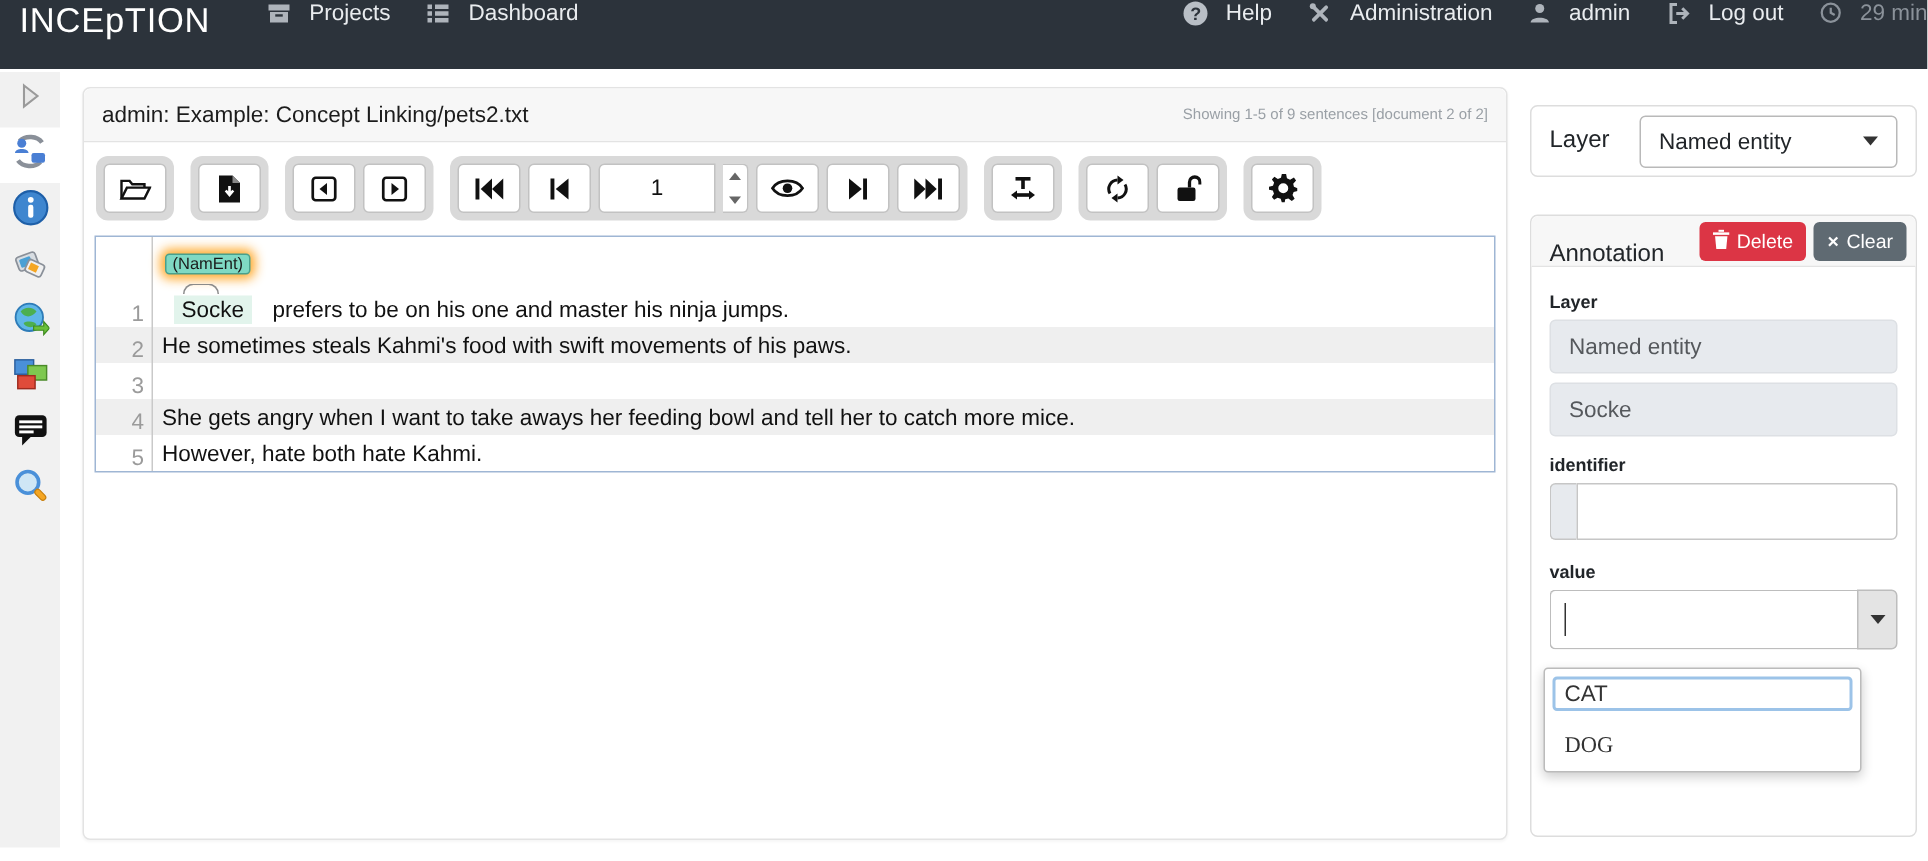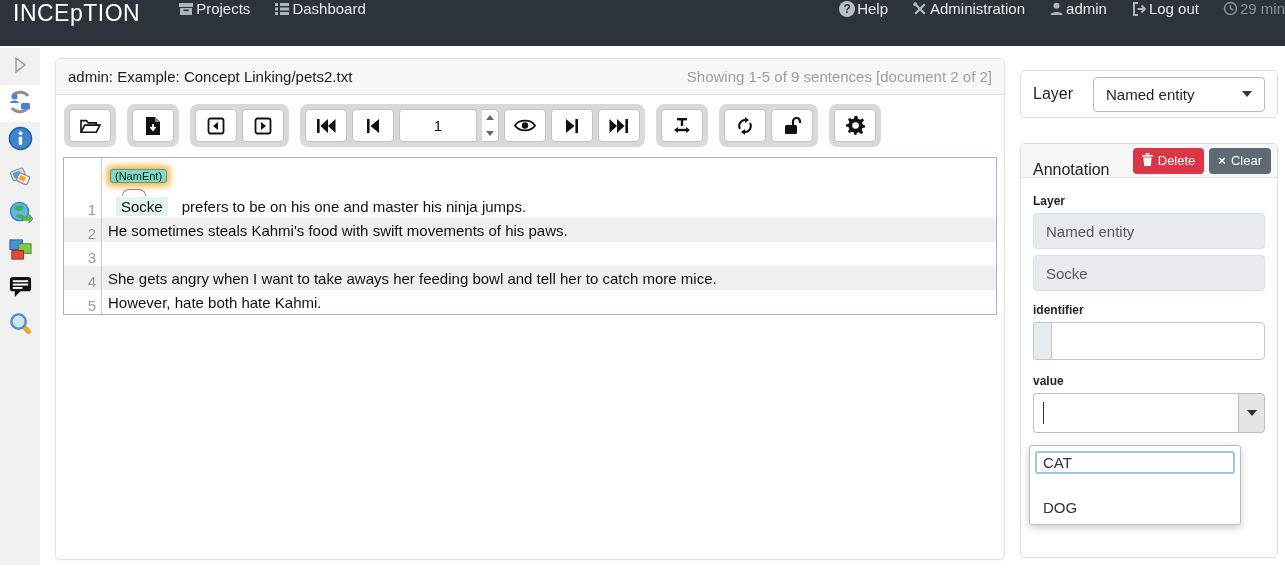--- a/index.html
+++ b/index.html
@@ -4,21 +4,21 @@
 <style>
   * { margin:0; padding:0; box-sizing:border-box; }
   html,body { width:1285px; height:574px; overflow:hidden; }
   body { font-family:"Liberation Sans", sans-serif; background:#fff; }
   .screen { position:relative; width:1285px; height:574px; }
 
   
   .topbar { position:absolute; top:0; left:0; width:1285px; height:46px;
     background:#2c333b; color:#e9ecef; display:flex; align-items:flex-start; }
   .logo { font-size:23px; color:#fff; padding:0 26px 0 13px; letter-spacing:.5px; }
-  .nav-item { display:flex; align-items:center; gap:2px; font-size:15px; color:#e9ecef;
+  .nav-item { display:flex; align-items:center; gap:12px; font-size:15px; color:#e9ecef;
     padding:0 12px; cursor:pointer; white-space:nowrap; }
   .nav-item svg { display:block; }
   .topbar .spacer { flex:1; }
   .muted { color:#8b929a; }
   .help-badge { width:16px; height:16px; border-radius:50%; background:#b9bfc6; color:#2c333b;
     font-weight:bold; font-size:12px; display:inline-flex; align-items:center; justify-content:center; }
 
   
   .workspace { position:absolute; top:46px; left:0; width:1285px; height:528px; background:#fff; }
 
@@ -26,21 +26,21 @@
   .left-rail { position:absolute; left:0; top:2px; width:40px; height:517px; background:#f1f1f1; }
   .rail-btn { width:40px; height:37px; display:flex; align-items:center; justify-content:center; cursor:pointer; }
   .rail-btn.active { background:#fff; }
 
   
   .main-panel { position:absolute; left:55px; top:12px; width:950px; height:502px;
     background:#fff; border:1px solid #e3e3e3; border-radius:5px; box-shadow:0 1px 2px rgba(0,0,0,.04); }
   .doc-header { height:36px; background:#f7f7f7; border-bottom:1px solid #e3e3e3;
     border-radius:5px 5px 0 0; display:flex; align-items:center; padding:0 12px; }
   .doc-title { font-size:15px; color:#1c1c1c; }
-  .paging-info { margin-left:auto; font-size:15px; color:#9aa0a6; }
+  .paging-info { margin-left:auto; font-size:10px; color:#9aa0a6; }
 
   .toolbar { display:flex; align-items:center; gap:11px; padding:9px 8px 10px 8px; }
   .tb-group { background:#d9d9d9; border-radius:8px; padding:5px; display:flex; gap:5px; align-items:stretch; }
   .tb-btn { background:#fff; border:1px solid #c2c2c2; border-radius:4px; width:42px; height:33px;
     display:flex; align-items:center; justify-content:center; cursor:pointer; color:#111; }
   .tb-btn svg { display:block; }
   .page-input { width:78px; height:33px; border:1px solid #c2c2c2; border-radius:4px 0 0 4px;
     text-align:center; font-size:15px; color:#111; background:#fff; font-family:"Liberation Sans",sans-serif; }
   .spin { width:17px; height:33px; border:1px solid #c2c2c2; border-left:none; border-radius:0 4px 4px 0;
     background:#fff; display:flex; flex-direction:column; }
@@ -95,21 +95,21 @@
   .combo-input { flex:1; border:1px solid #bdbdbd; border-right:none; border-radius:4px 0 0 4px;
     background:#fff; position:relative; }
   .cursor-bar { position:absolute; left:9px; top:8px; width:1px; height:22px; background:#333; }
   .combo-btn { width:27px; border:1px solid #bdbdbd; border-radius:0 4px 4px 0; background:#e4e4e4;
     display:flex; align-items:center; justify-content:center; cursor:pointer; }
   .combo-btn .caret { margin:0; }
   .value-dropdown { position:absolute; top:399px; left:14px; width:212px; background:#fff;
     border:1px solid #bbb; border-radius:3px; box-shadow:0 3px 8px rgba(0,0,0,.2); padding:5px 5px; z-index:5; }
   .dd-option { font-size:15px; color:#333; padding:3px 8px; cursor:pointer; }
   .dd-option.focused { border:2px solid #9cc3e8; border-radius:3px; padding:1px 6px; }
-  .dd-option + .dd-option { margin-top:22px; }
+  .dd-option + .dd-option { margin-top:12px;font-family:Liberation Serif, serif; }
 </style>
 </head>
 <body>
 
 <div class="screen">
 
   <header class="topbar">
     <div class="logo">INCEpTION</div>
     <div class="nav-item">
       <span>

